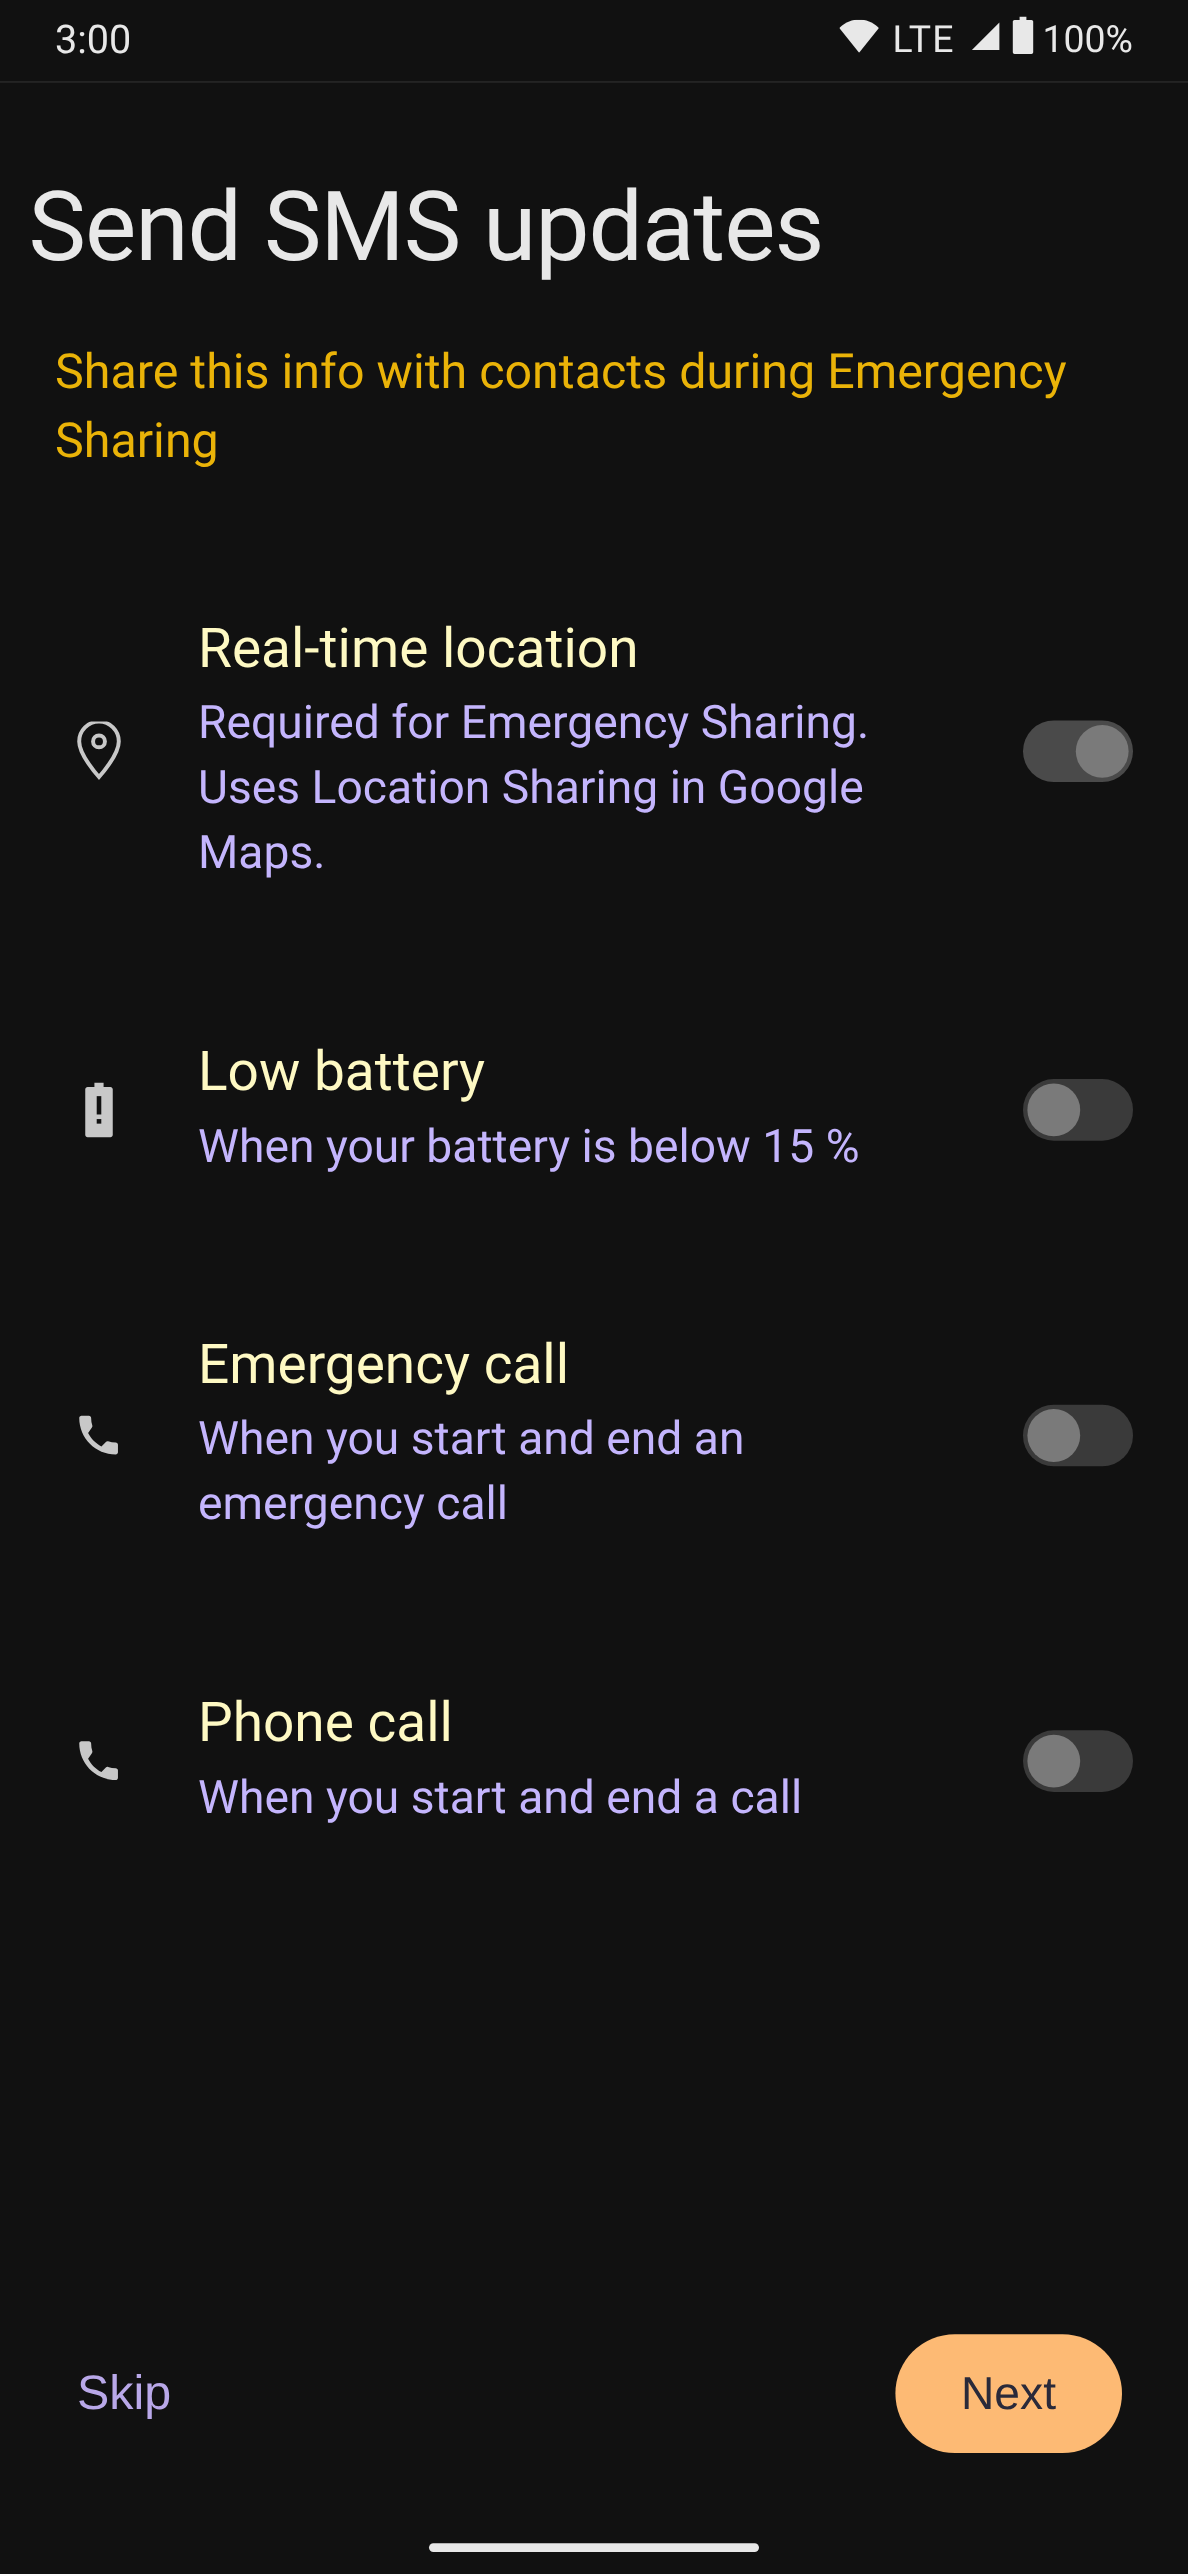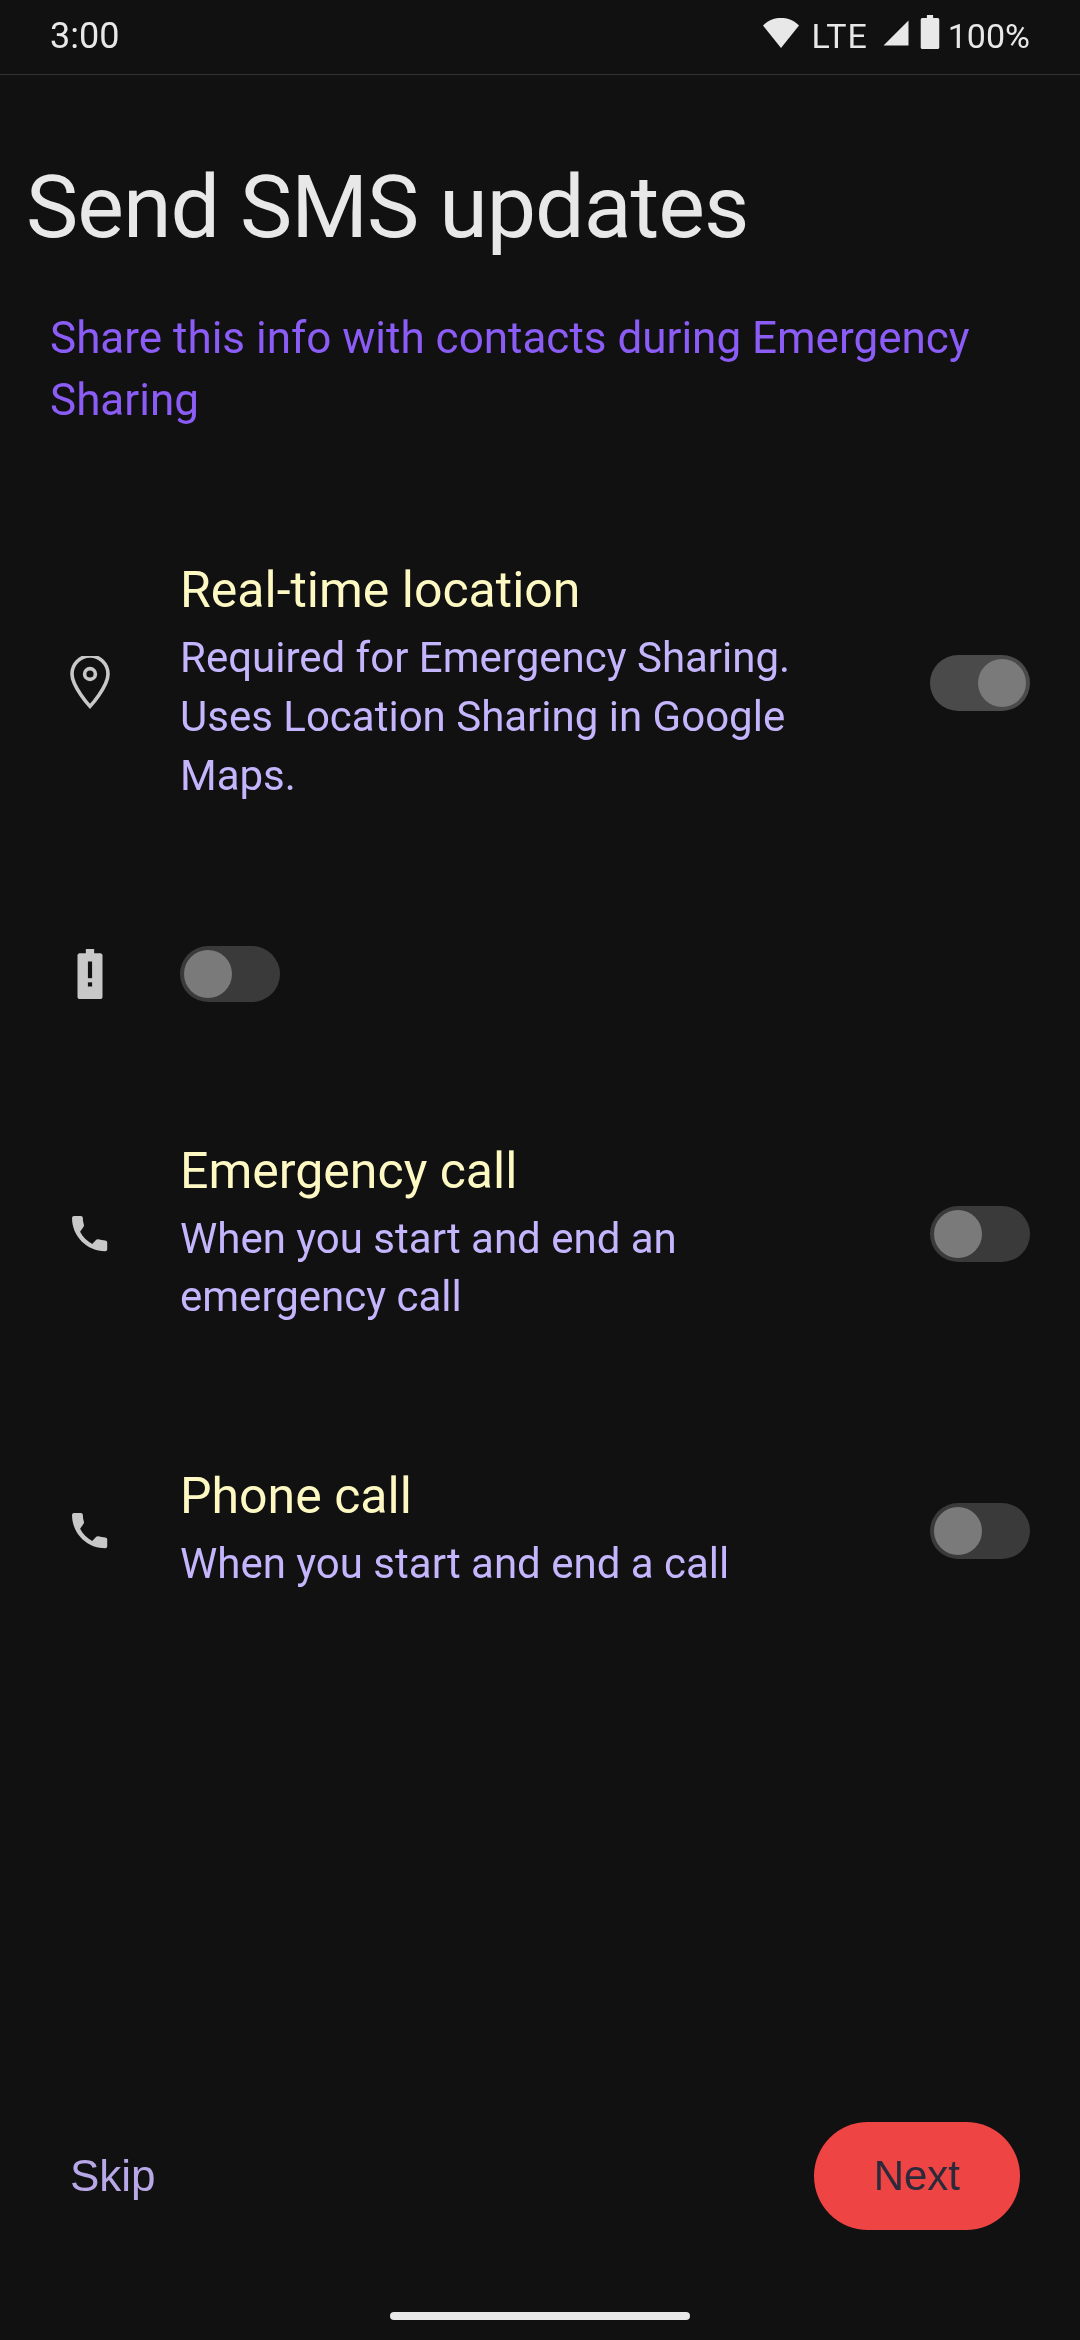--- a/index.html
+++ b/index.html
@@ -67,21 +67,21 @@
       font-size: 88px;
       font-weight: 400;
       padding: 80px 50px 30px 26px;
       letter-spacing: -1px;
     }
     
     .page-subtitle {
       font-size: 44px;
       font-weight: 400;
       padding: 20px 50px 0 50px;
-      color: #8b5cf6;
+      color: #eab308;
       line-height: 1.4;
     }
     
     .options-list {
       margin-top: 130px;
       padding: 0 50px;
     }
     
     .option-row {
       display: flex;
@@ -170,21 +170,21 @@
       background: transparent;
       border: none;
       cursor: pointer;
       padding: 20px 10px;
     }
     
     .next-button {
       font-size: 42px;
       font-weight: 500;
       color: #2a2a3a;
-      background: #ef4444;
+      background: #fdba74;
       border: none;
       border-radius: 55px;
       padding: 30px 60px;
       cursor: pointer;
     }
     
     .nav-bar {
       position: absolute;
       bottom: 20px;
       left: 50%;
@@ -245,20 +245,24 @@
   </div>
 
   <div class="option-row">
     <div class="option-icon">
       <svg width="30" height="50" viewBox="0 0 14 24" fill="#c8c8c8">
         <path d="M5 0 L9 0 L9 2 L12 2 C12.5 2 13 2.5 13 3 L13 23 C13 23.5 12.5 24 12 24 L2 24 C1.5 24 1 23.5 1 23 L1 3 C1 2.5 1.5 2 2 2 L5 2 Z"></path>
         <rect x="6" y="6" width="2" height="8" fill="#111111"></rect>
         <rect x="6" y="16" width="2" height="2" fill="#111111"></rect>
       </svg>
     </div>
+    <div class="option-text">
+      <div class="option-title">Low battery</div>
+      <div class="option-desc">When your battery is below 15 %</div>
+    </div>
     <div class="toggle off">
       <div class="toggle-thumb"></div>
     </div>
   </div>
 
   <div class="option-row">
     <div class="option-icon">
       <svg width="44" height="44" viewBox="0 0 24 24" fill="#c8c8c8">
         <path d="M6.6 10.8 C8 13.6 10.4 16 13.2 17.4 L15.4 15.2 C15.7 14.9 16.1 14.8 16.5 14.9 C17.7 15.3 19 15.5 20.3 15.5 C20.9 15.5 21.4 16 21.4 16.6 L21.4 20.3 C21.4 20.9 20.9 21.4 20.3 21.4 C10.3 21.4 2.2 13.3 2.2 3.3 C2.2 2.7 2.7 2.2 3.3 2.2 L7 2.2 C7.6 2.2 8.1 2.7 8.1 3.3 C8.1 4.6 8.3 5.9 8.7 7.1 C8.8 7.5 8.7 7.9 8.4 8.2 Z"></path>
       </svg>

